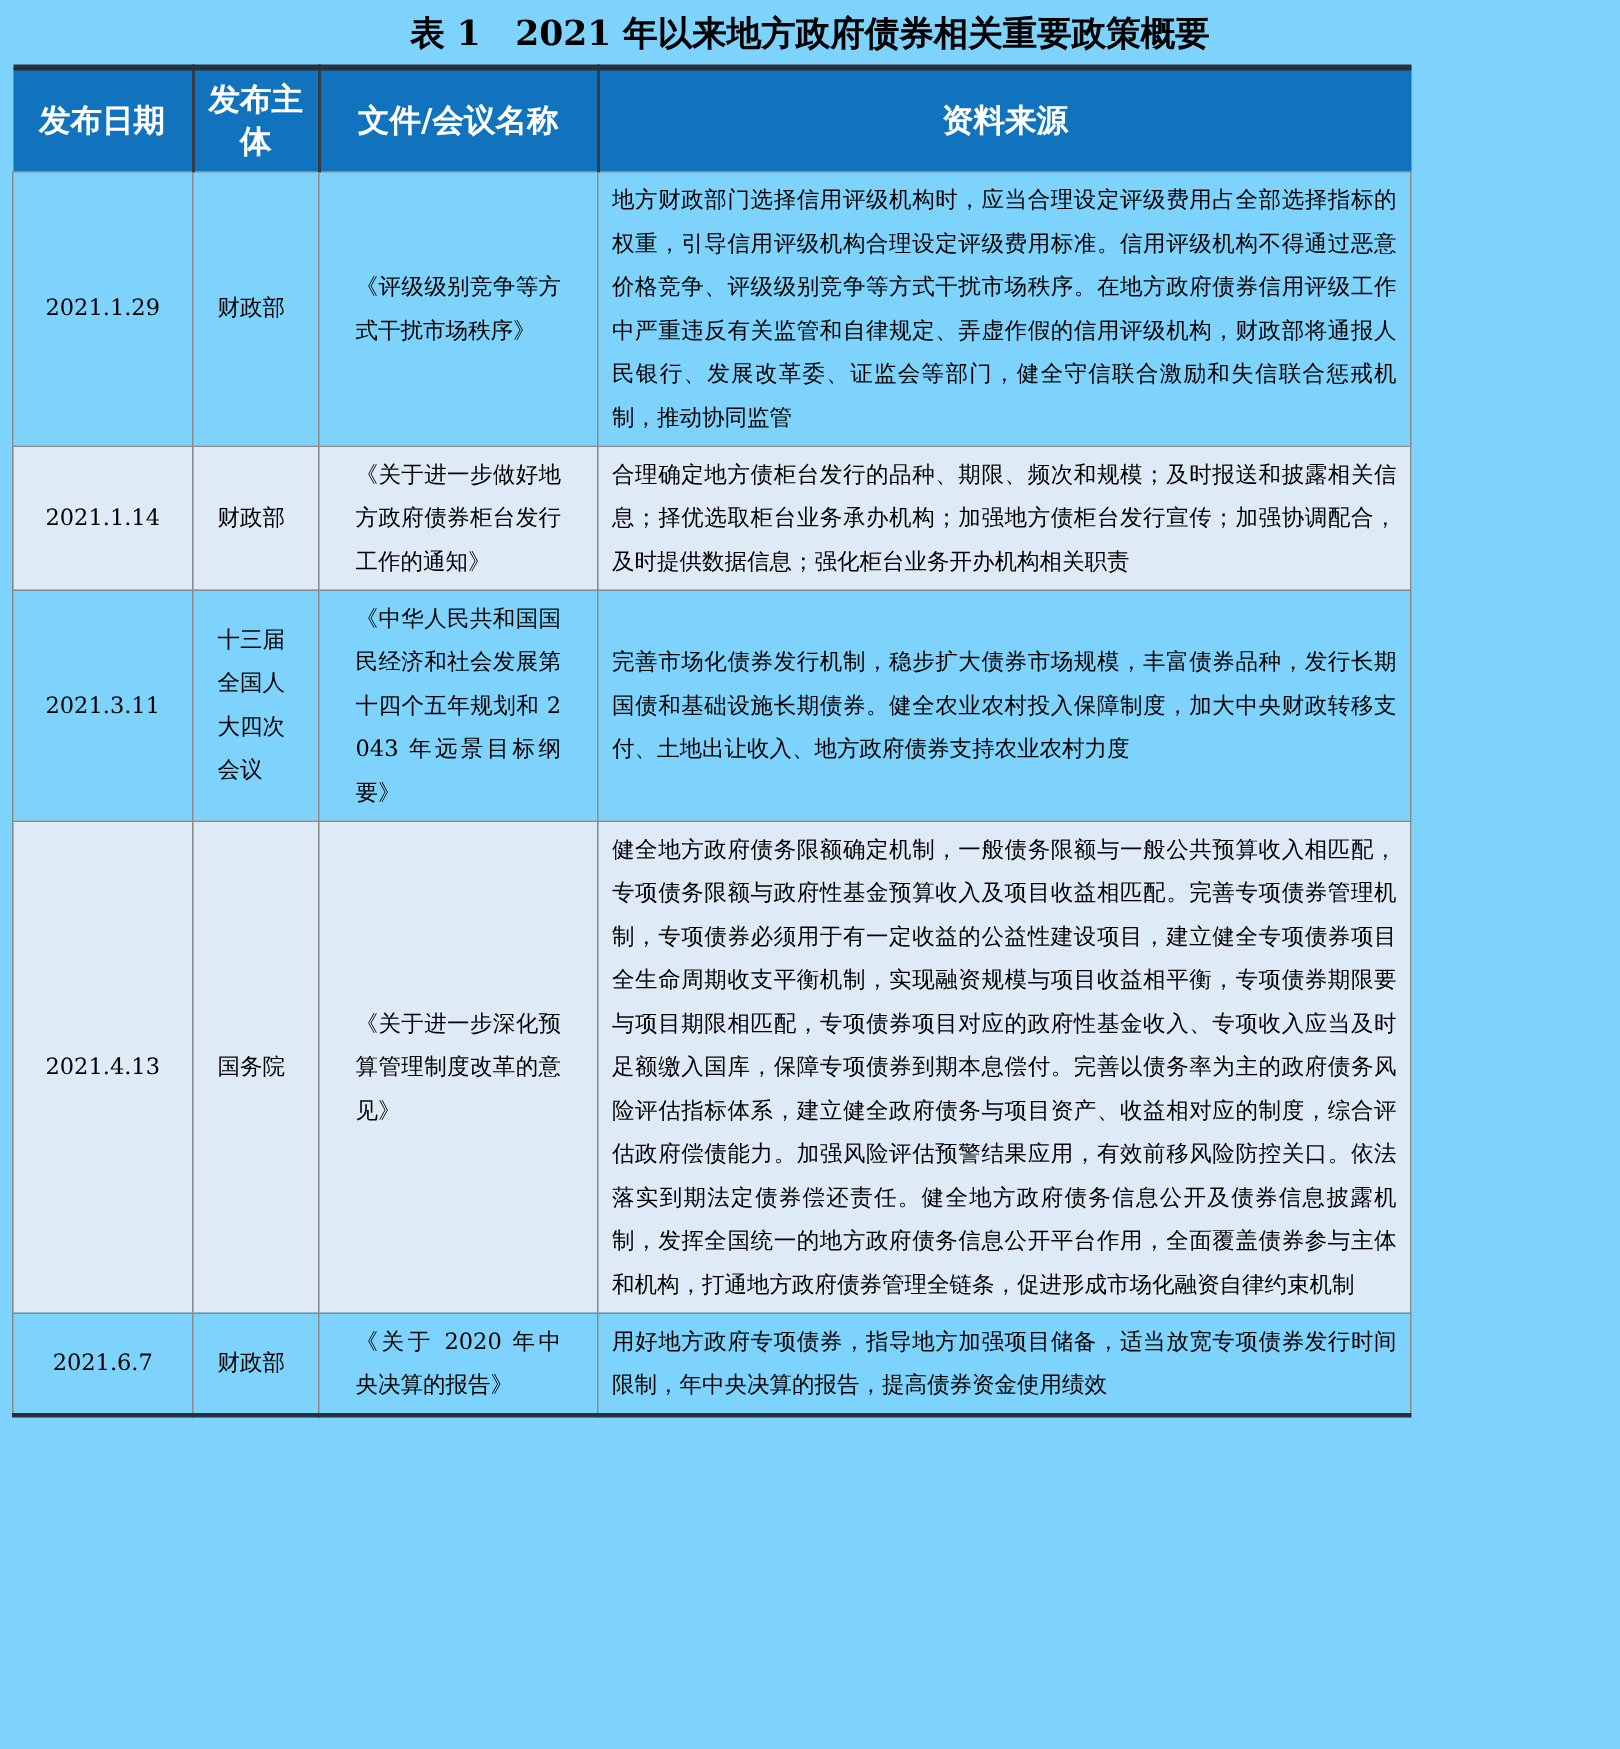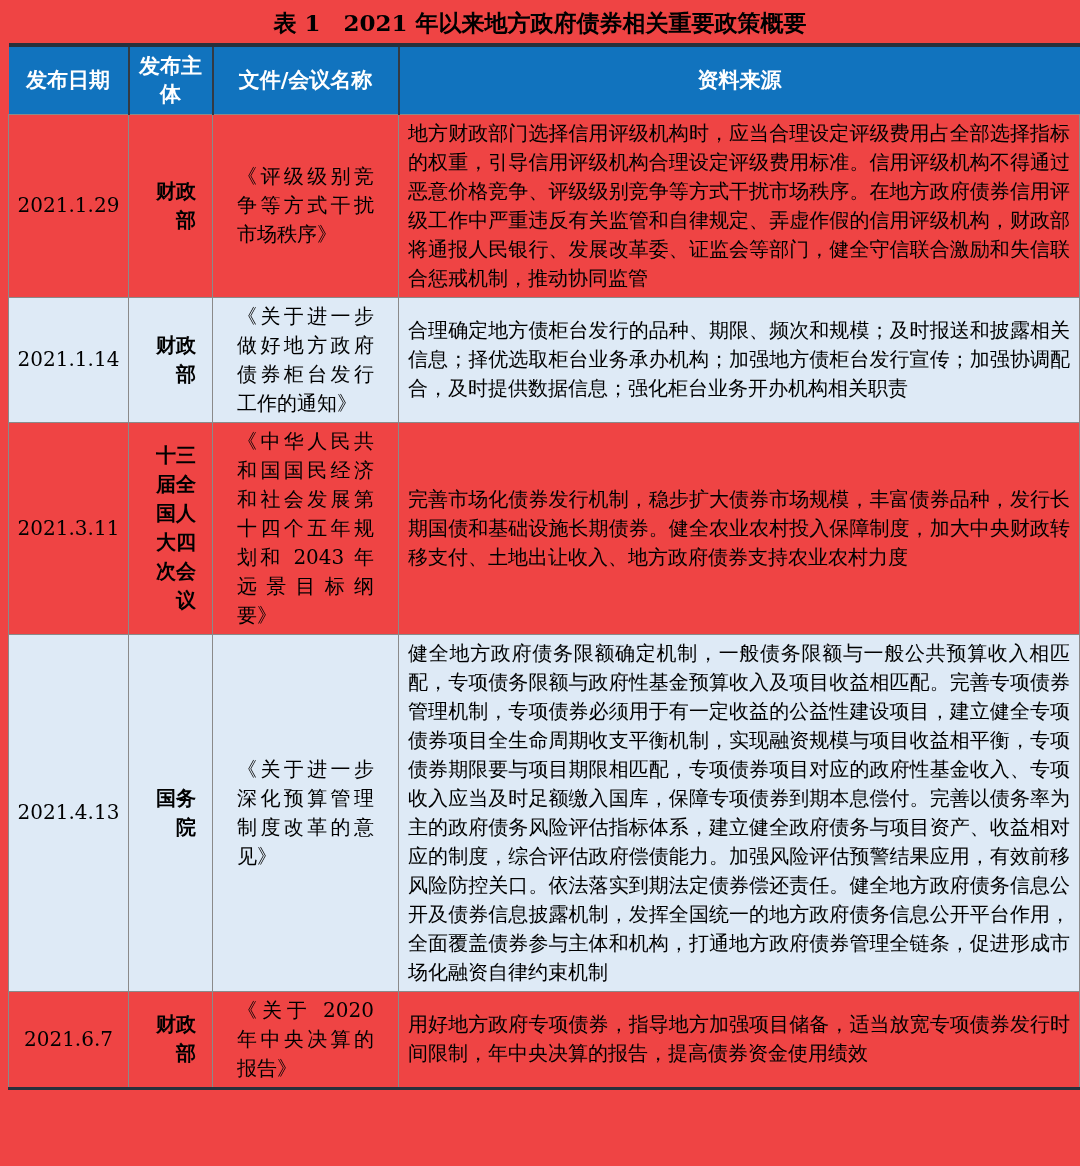--- a/index.html
+++ b/index.html
@@ -7,72 +7,71 @@
     padding: 0;
     background: #ffffff;
     width: 1080px;
     font-family: "DejaVu Serif", "Liberation Serif", serif;
     color: #000000;
   }
   .page {
     width: 1080px;
     height: 1166px;
     box-sizing: border-box;
-    background: #ef4444;
+    background: #7dd3fc;
     overflow: hidden;
   }
   .doc-title {
     text-align: center;
     font-weight: bold;
     font-size: 23px;
     line-height: 1.3;
     padding: 8px 0 5px 0;
     white-space: pre-wrap;
   }
   table.policy-table {
     border-collapse: collapse;
     table-layout: fixed;
-    width: 1072px;
+    width: 933px;
     margin: 0 8px;
     border-top: 4px solid var(--border-dark, #28303c);
     border-bottom: 3px solid var(--border-dark, #28303c);
     border-radius: 15px;
   }
   table.policy-table th {
     background: var(--header-bg, #1173BE);
     color: #ffffff;
     font-size: 21px;
     font-weight: bold;
     text-align: center;
     vertical-align: middle;
     line-height: 1.35;
     padding: 5px 2px;
     border-left: 2px solid #333a44;
   }
   table.policy-table th:first-child { border-left: none; }
   table.policy-table td {
-    font-size: 20px;
+    font-size: 15px;
     line-height: 29px;
     vertical-align: middle;
     border: 1px solid #8a8a8a;
     border-top: 1px solid #8a8a8a;
   }
   table.policy-table tr.alt td { background: var(--row-alt-bg, #DEEAF6); }
   .col-date   { width: 120px; }
   .col-issuer { width: 84px;  }
   .col-doc    { width: 186px; }
   td.cell-date {
     text-align: center;
     padding: 3px 8px;
   }
   td.cell-issuer {
-    text-align: right;
+    text-align: left;
     padding: 9px 16px;
     word-break: break-all;
-    font-weight: bold;
   }
   td.cell-doc {
     text-align: justify;
     text-justify: inter-character;
     padding: 4px 24px;
     word-break: break-all;
   }
   td.cell-points {
     text-align: justify;
     text-justify: inter-character;

